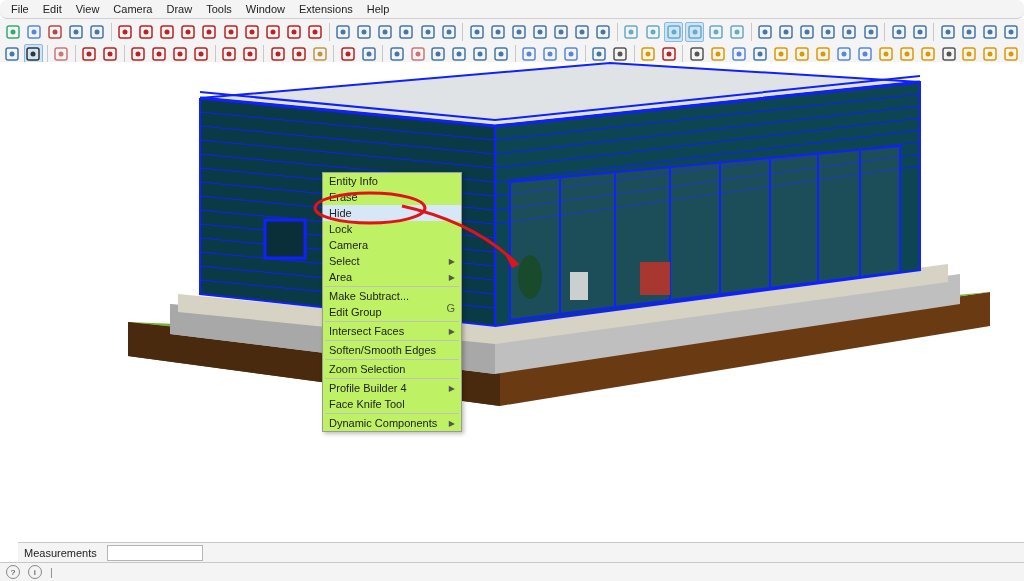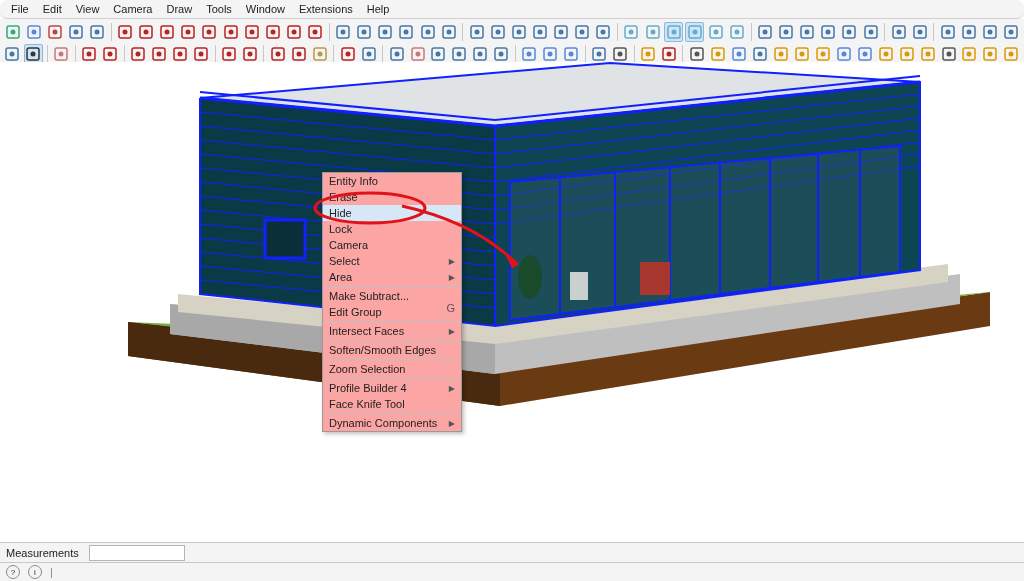--- a/index.html
+++ b/index.html
@@ -10,28 +10,28 @@
   .toolbars{background:#f4f4f4;border-bottom:1px solid #c8c8c8;padding:2px 2px 3px 2px;}
   .toolrow{display:flex;align-items:center;flex-wrap:nowrap;}
   .tb{width:18px;height:18px;margin:1px;display:flex;align-items:center;justify-content:center;border:1px solid transparent;border-radius:2px;}
   .tb svg{width:16px;height:16px;}
   .tb.active{background:#cde5f7;border-color:#8ab8de;}
   .sep{width:1px;height:18px;background:#c8c8c8;margin:0 3px;}
   
   .viewport{position:absolute;left:0;top:62px;right:0;bottom:40px;background:#fff;overflow:hidden;}
   .viewport svg{position:absolute;left:0;top:0;}
   
-  .ctx{position:absolute;width:138px;background:#fca5a5;border:1px solid #9a9a9a;box-shadow:2px 2px 4px rgba(0,0,0,.25);font-size:11px;}
+  .ctx{position:absolute;width:138px;background:#bef264;border:1px solid #9a9a9a;box-shadow:2px 2px 4px rgba(0,0,0,.25);font-size:11px;}
   .ctx .row{display:flex;align-items:center;height:16px;padding:0 6px;position:relative;}
   .ctx .row.h{background:#d6e8f7;}
   .ctx .row .sc{margin-left:auto;color:#555;margin-top:24px;}
   .ctx .row .ar{position:absolute;right:6px;font-size:8px;color:#555;}
   .ctx hr{border:none;border-top:1px solid #c0c0c0;margin:1px 2px;}
   
-  .meas{position:absolute;left:0;right:0;bottom:18px;height:20px;background:#f4f4f4;border-top:1px solid #c8c8c8;display:flex;align-items:center;padding:0 6px;gap:10px;}
+  .meas{position:absolute;left:18px;right:0;bottom:18px;height:20px;background:#f4f4f4;border-top:1px solid #c8c8c8;display:flex;align-items:center;padding:0 6px;gap:10px;}
   .meas input{width:90px;height:14px;border:1px solid #b5b5b5;font-size:11px;padding:0 2px;}
   .status{position:absolute;left:0;right:0;bottom:0;height:18px;background:#f4f4f4;border-top:1px solid #c8c8c8;display:flex;align-items:center;padding:0 6px;gap:8px;}
   .status .geo{width:12px;height:12px;border:1px solid #888;border-radius:50%;display:flex;align-items:center;justify-content:center;font-size:8px;}
   
   .anno{position:absolute;pointer-events:none;}
   .anno ellipse{fill:none;stroke:#e1131a;stroke-width:3;}
   .anno path{fill:none;stroke:#e1131a;stroke-width:3;}
   .anno polygon{fill:#e1131a;}
 </style>
 </head>

